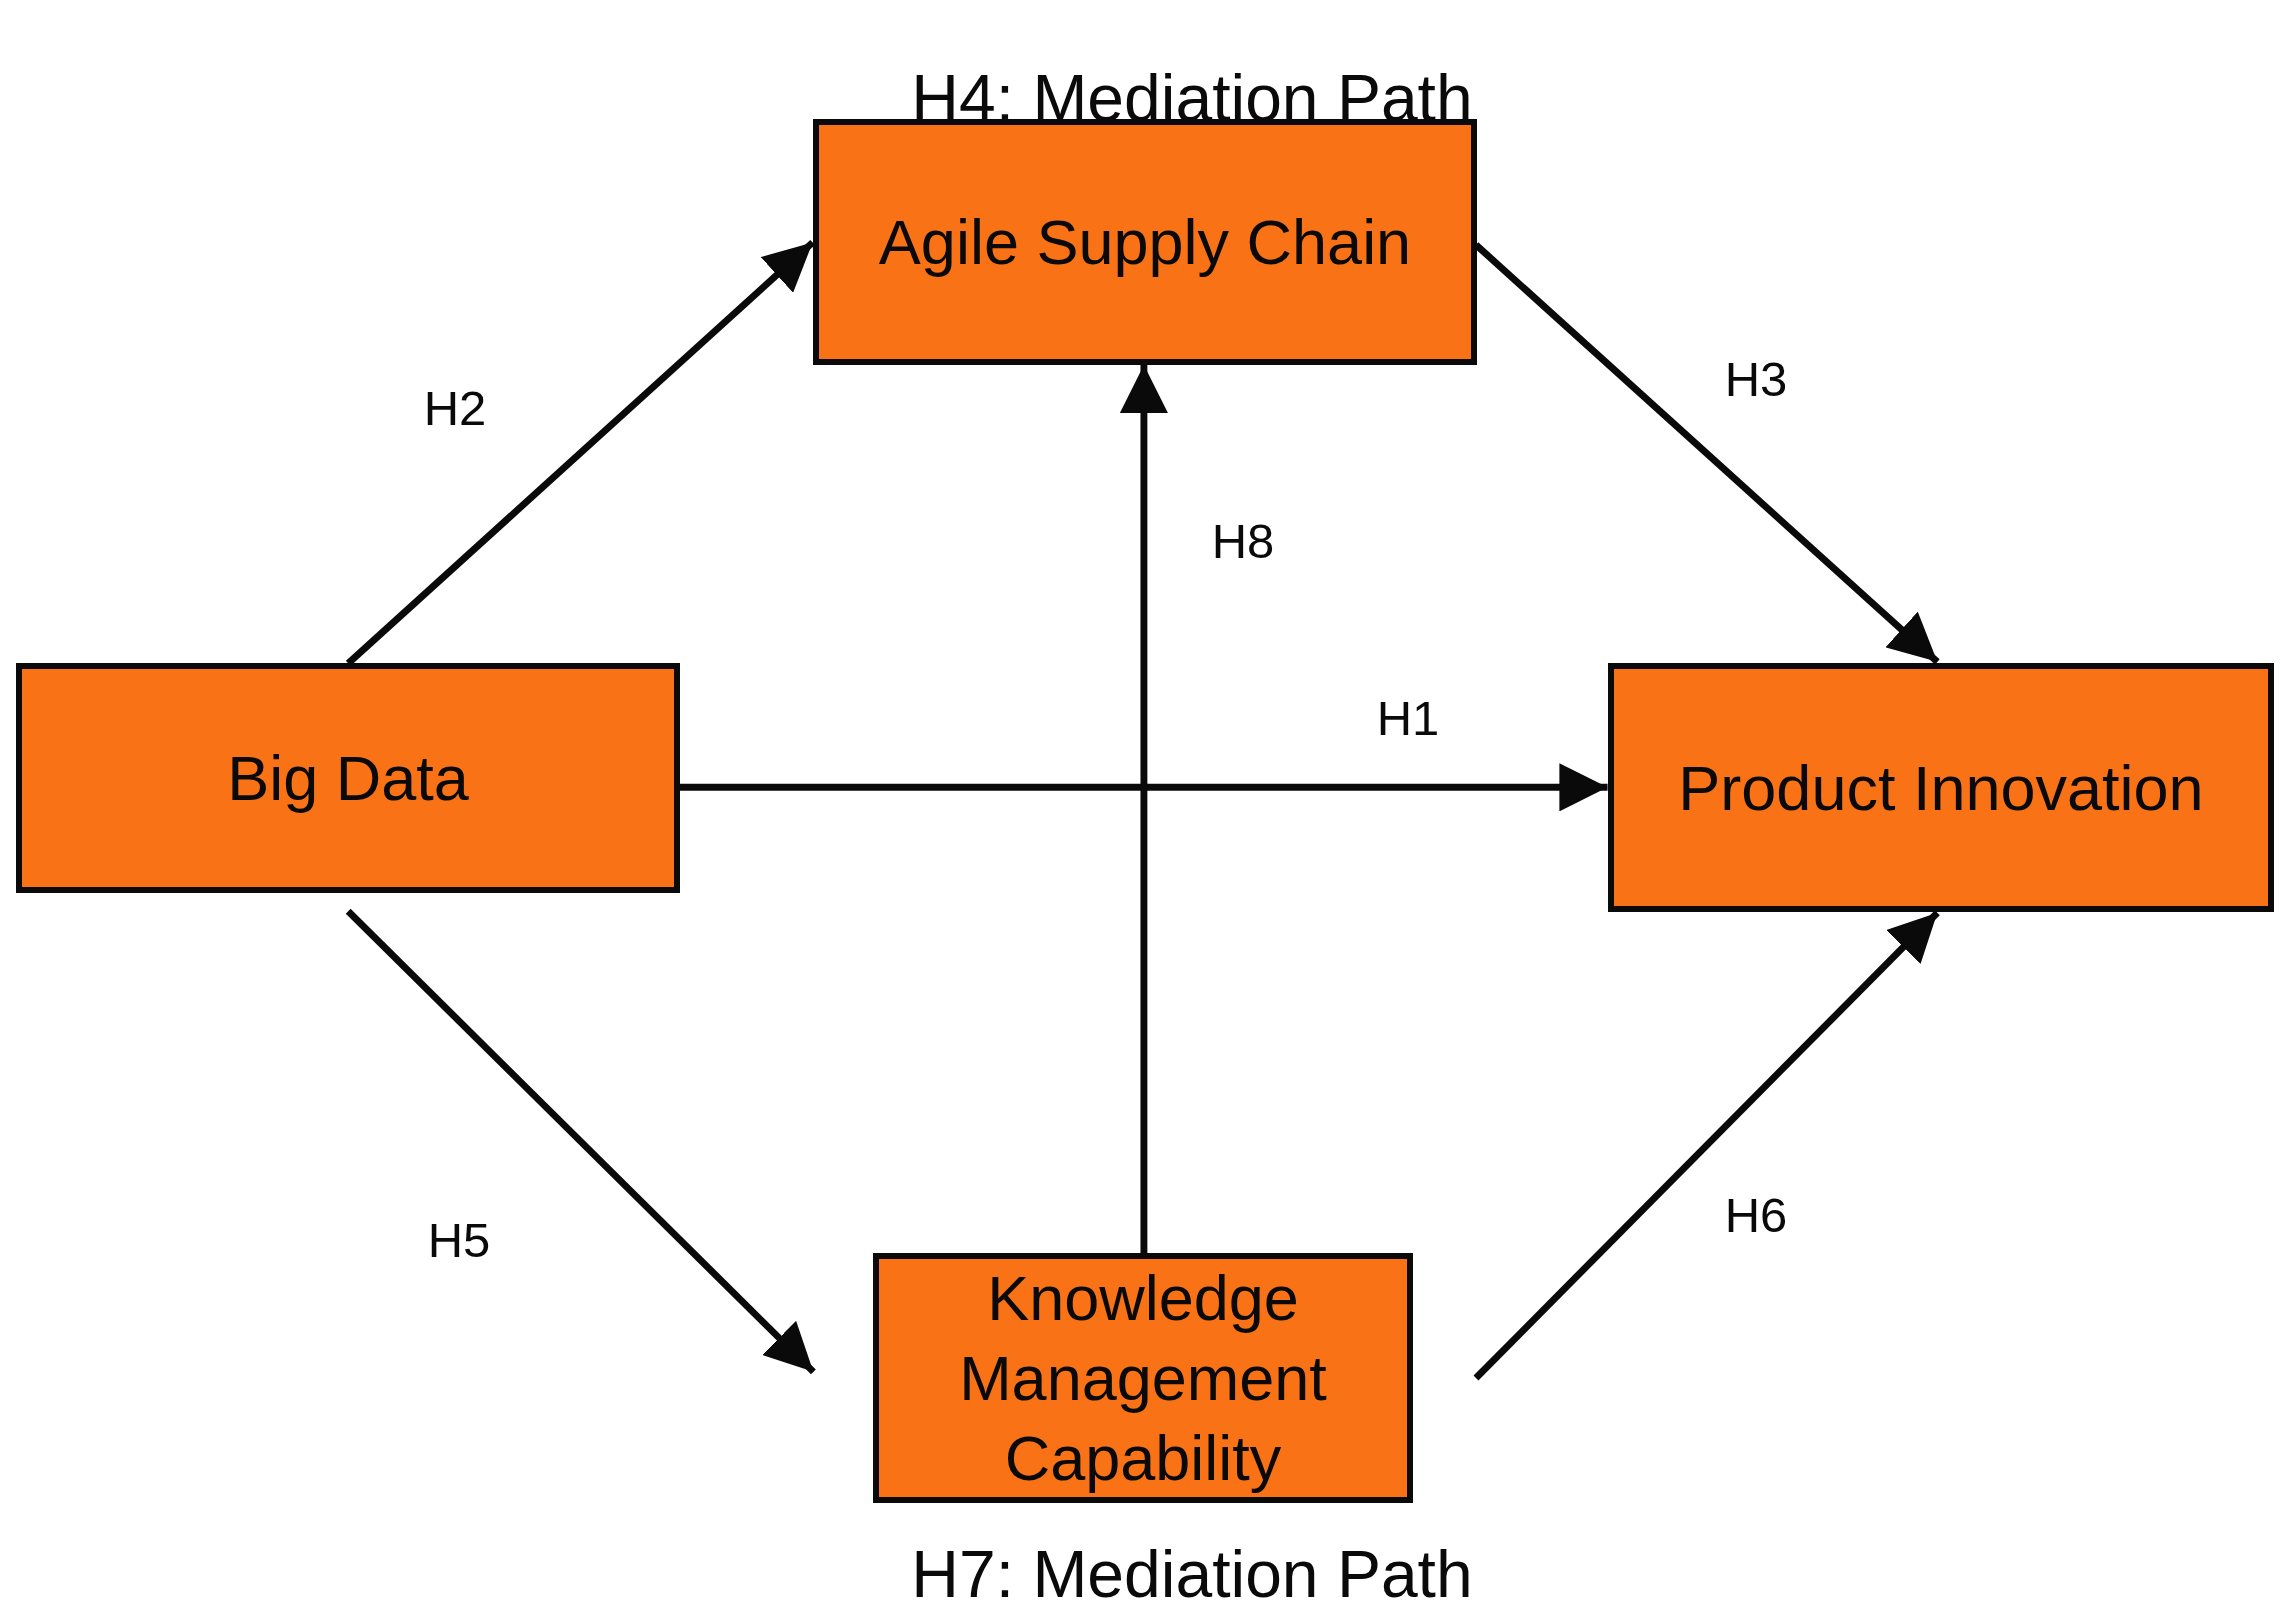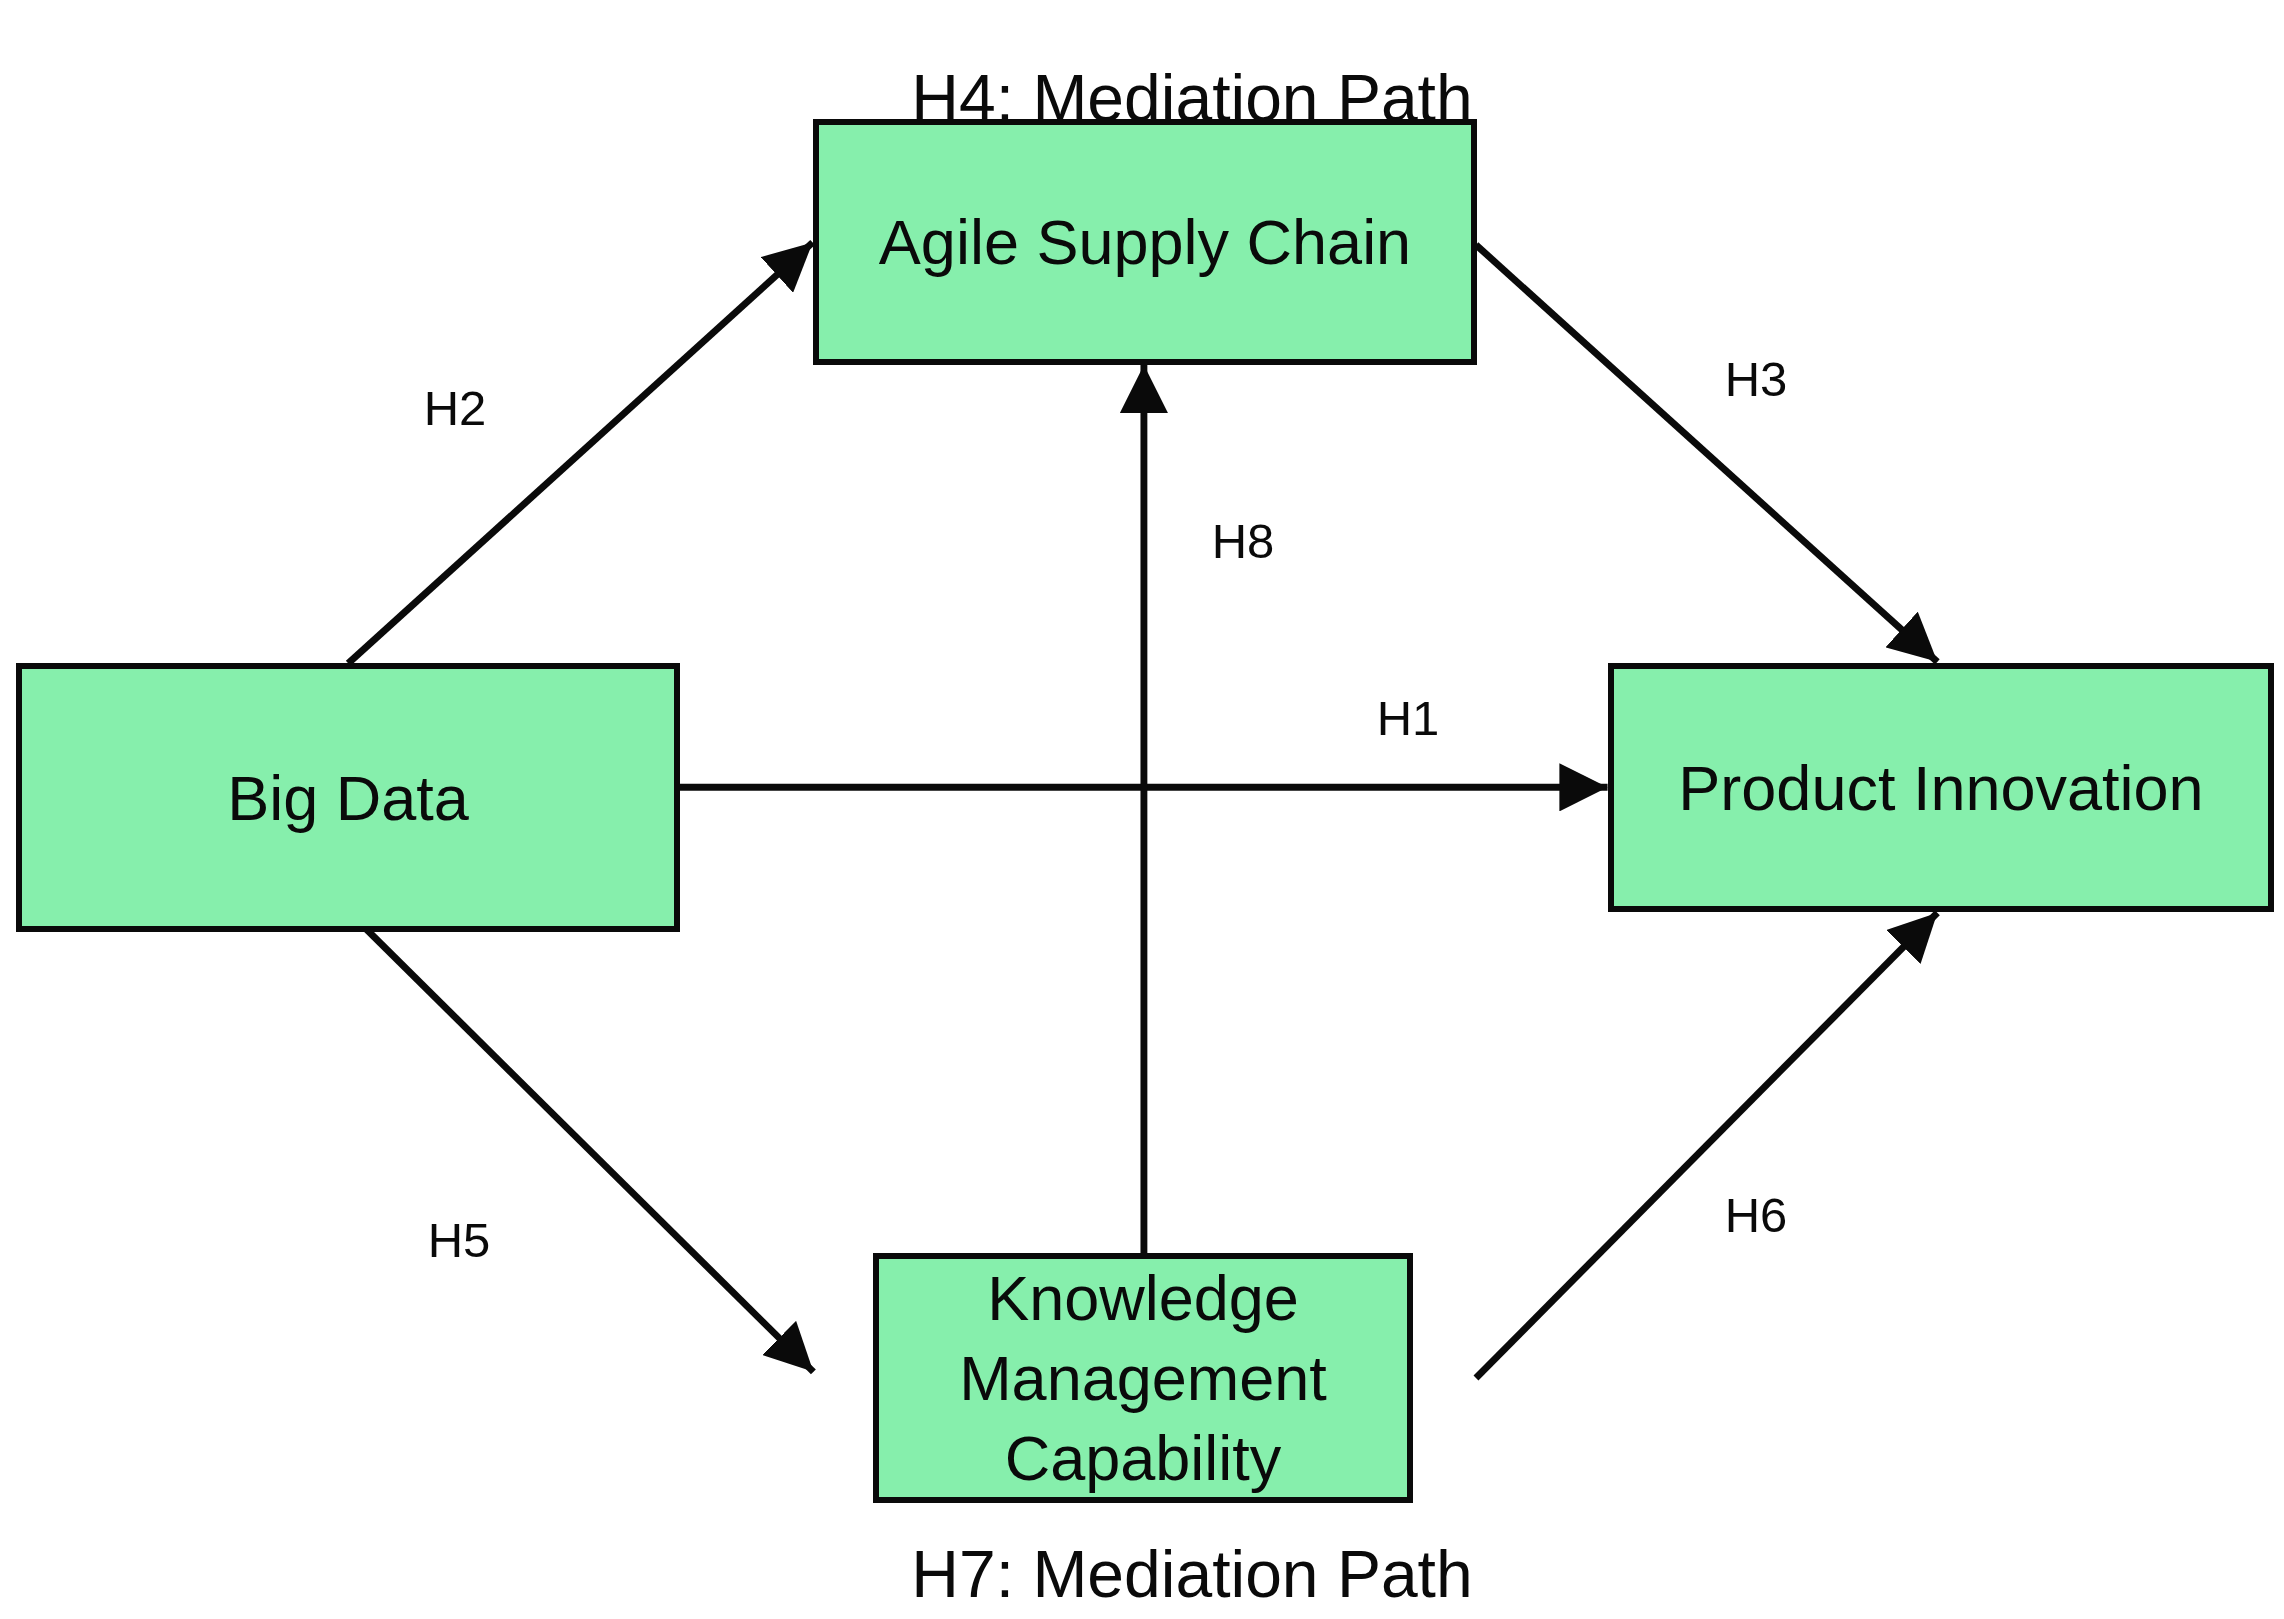--- a/index.html
+++ b/index.html
@@ -24,32 +24,32 @@
     height: 1619px;
   }
   .arrows line {
     stroke: #0a0a0a;
     stroke-width: 9;
   }
   .node {
     position: absolute;
     box-sizing: border-box;
     border: 6.9px solid #0a0a0a;
-    background: #86efac;
+    background: #f97316;
     display: flex;
     align-items: center;
     justify-content: center;
     text-align: center;
     font-size: 63px;
     line-height: 1.27;
   }
   .node .node-text { display: block; }
   .node .nowrap { white-space: nowrap; }
   .node .wrap-3 { max-width: 413px; }
-  .node-big-data        { left: 16px;   top: 663px;  width: 664px; height: 269px; }
+  .node-big-data        { left: 16px;   top: 663px;  width: 664px; height: 230px; }
   .node-agile           { left: 813px; top: 119px;  width: 664px; height: 246px; }
   .node-product         { left: 1608px; top: 663px;  width: 666px; height: 249px; }
   .node-kmc             { left: 849px; top: 1253px; width: 540px; height: 250px; margin-left: 24px; }
   .edge-label {
     position: absolute;
     transform: translate(-50%, -50%);
     font-size: 49px;
     white-space: nowrap;
   }
   .edge-label-h1 { left: 1408px; top: 718px; }

